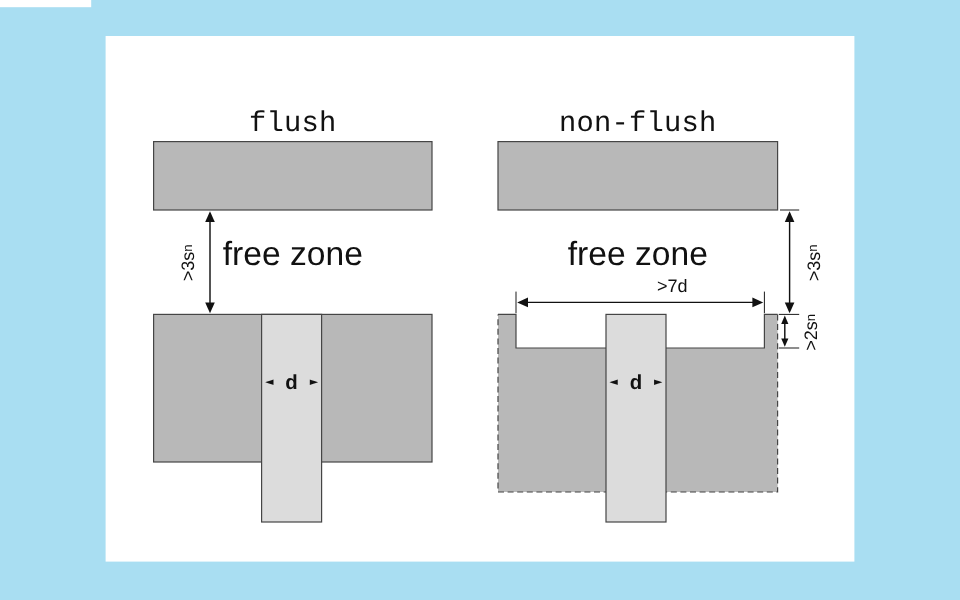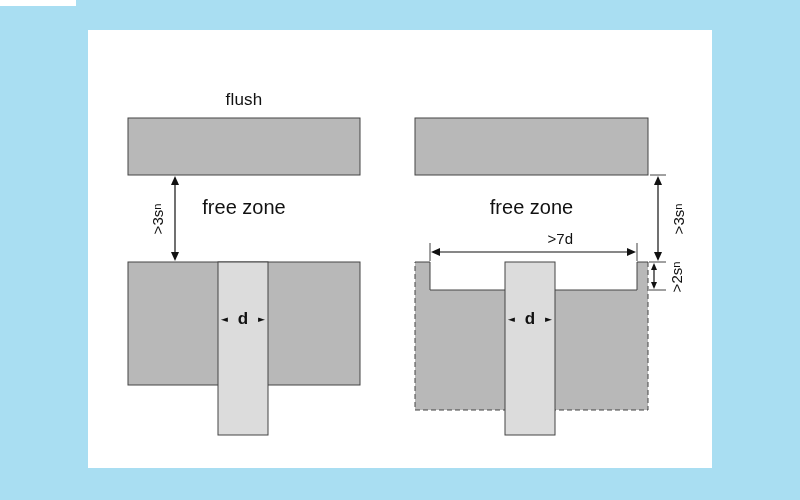--- a/index.html
+++ b/index.html
@@ -15,22 +15,22 @@
 
   .shape-block  { fill:var(--block-fill,#b8b8b8); stroke:var(--line,#454545); stroke-width:1; }
   .block-nostroke { fill:var(--block-fill,#b8b8b8); }
   .edge-solid   { fill:none; stroke:var(--line,#454545); stroke-width:1; }
   .edge-dashed  { fill:none; stroke:var(--line,#454545); stroke-width:1; stroke-dasharray:5 3; }
   .shape-sensor { fill:var(--sensor-fill,#ddd); stroke:var(--line,#454545); stroke-width:1; }
   .arrow line    { stroke:var(--arrow,#111); stroke-width:1.2; }
   .arrow polygon { fill:var(--arrow,#111); }
   .thin line     { stroke:var(--arrow,#111); stroke-width:0.8; }
 
-  .title { position:absolute; top:90px;  text-align:center; font-size:17px; letter-spacing:.2px; }
-  .zone  { position:absolute; top:196px; text-align:center; font-size:20px; }
+  .title { position:absolute; top:90px;  text-align:center; font-size:24px; letter-spacing:.2px;font-family:Liberation Mono, monospace; }
+  .zone  { position:absolute; top:196px; text-align:center; font-size:28px; }
   .dim-h { position:absolute; text-align:right; font-size:15px; }
   .rot {
     position:absolute; width:46px; height:18px;
     display:flex; align-items:center; justify-content:center;
     transform:rotate(-90deg); font-size:15px; white-space:nowrap;
   }
   .rot sub { font-size:11px; line-height:1; }
   .d-dim {
     position:absolute; top:309px; width:50px; box-sizing:border-box; padding:0 3px;
     display:flex; align-items:center; justify-content:space-between;
@@ -80,20 +80,21 @@
       <polygon points="654,289 651,282 657,282"></polygon>
     </g>
     <g class="arrow">
       <line x1="434" y1="252" x2="633" y2="252"></line>
       <polygon points="431,252 440,248 440,256"></polygon>
       <polygon points="636,252 627,248 627,256"></polygon>
     </g>
   </svg>
 
   <div class="title" style="left:128px;width:232px;">flush</div>
+  <div class="title" style="left:415px;width:233px;">non-flush</div>
 
   <div class="zone" style="left:128px;width:232px;">free zone</div>
   <div class="zone" style="left:415px;width:233px;">free zone</div>
 
   <div class="rot" style="left:134px;top:210px;">
     <span>&gt;3s</span>
       <sub>n</sub>
   </div>
   <div class="rot" style="left:655px;top:210px;">
     <span>&gt;3s</span>

